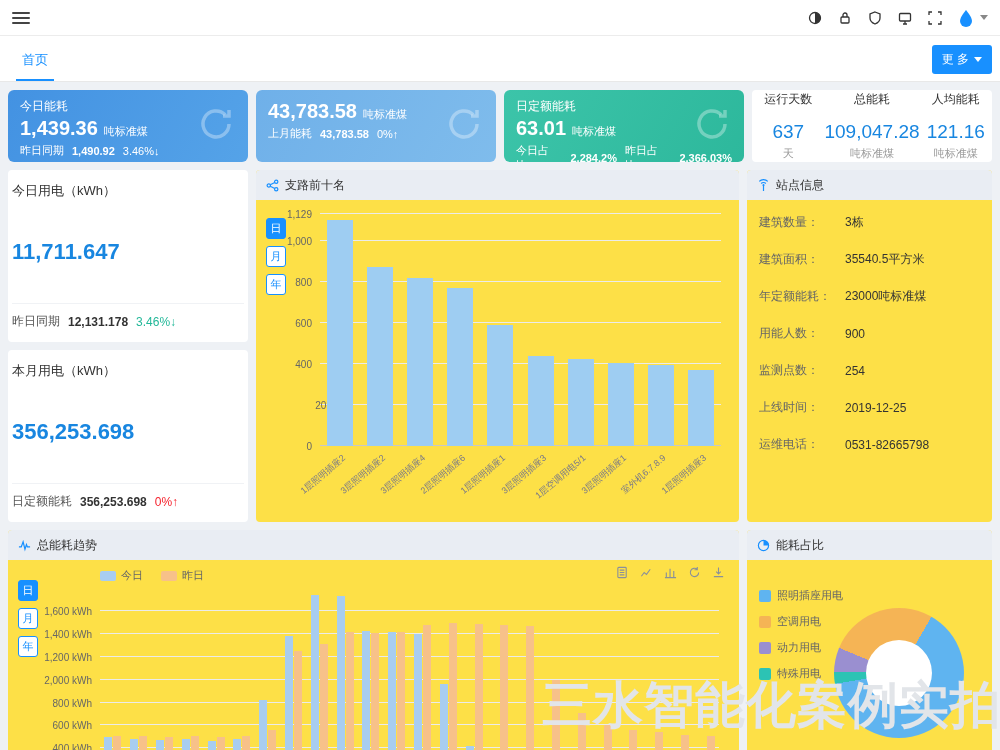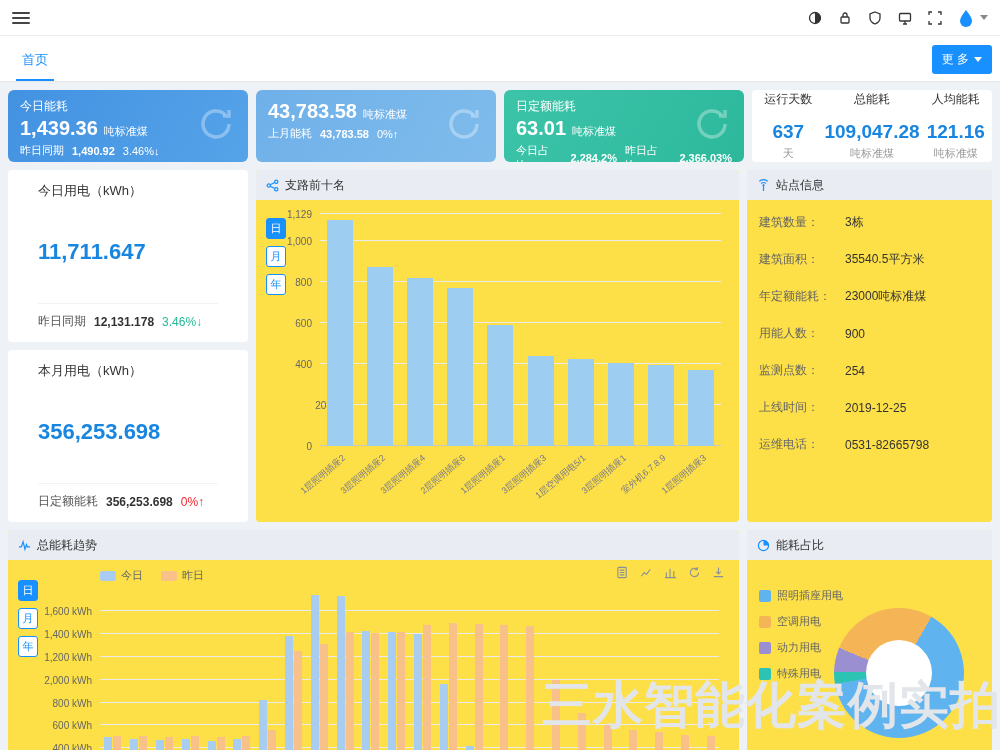--- a/index.html
+++ b/index.html
@@ -27,25 +27,25 @@
 .c-title{font-size:12px}
 .c-valrow{margin-top:2px;display:flex;align-items:baseline;gap:6px}
 .c-value{font-size:20px;font-weight:bold}
 .c-unit{font-size:11px}
 .c-foot{font-size:11px;margin-top:3px;display:flex;gap:8px;align-items:center}
 .c-foot b{font-weight:bold}
 .refresh-ic{position:absolute;right:12px;top:50%;transform:translateY(-50%);opacity:.55}
 .summary{background:#fff;border-radius:4px;display:flex;align-items:center}
 .sum-item{flex:1;text-align:center}
 .sum-label{font-size:12px;color:#333}
-.sum-value{font-size:19px;font-weight:bold;color:#1886e0;margin-top:13px}
+.sum-value{font-size:19px;font-weight:normal;color:#1886e0;margin-top:13px}
 .sum-unit{font-size:11px;color:#999;margin-top:3px}
 .mid-row{display:grid;grid-template-columns:240px 1fr 245px;gap:8px;height:352px}
 .col-left{display:flex;flex-direction:column;gap:8px}
-.kpi-panel{background:#fff;border-radius:4px;flex:1;padding:12px 30px;display:flex;flex-direction:column}
+.kpi-panel{background:#fff;border-radius:4px;flex:1;padding:12px 4px;display:flex;flex-direction:column}
 .kpi-title{font-size:13px;color:#333}
 .kpi-value{font-size:22px;font-weight:bold;color:#1886e0;margin:auto 0}
 .kpi-foot{border-top:1px solid #f0f2f5;padding-top:9px;font-size:12px;display:flex;gap:8px;align-items:center}
 .kpi-foot .lbl{color:#555}
 .kpi-foot .val{font-weight:bold;color:#333}
 .delta-green{color:#23b899;font-size:12px}
 .delta-red{color:#f5222d;font-size:12px}
 .panel{background:#fde047;border-radius:4px;overflow:hidden;position:relative}
 .panel-header{height:30px;background:#e9edf3;display:flex;align-items:center;padding:0 10px;font-size:12px;color:#333;gap:6px}
 .p-icon svg{width:13px;height:13px;stroke:#1890ff;fill:none;stroke-width:1.3;display:block}

